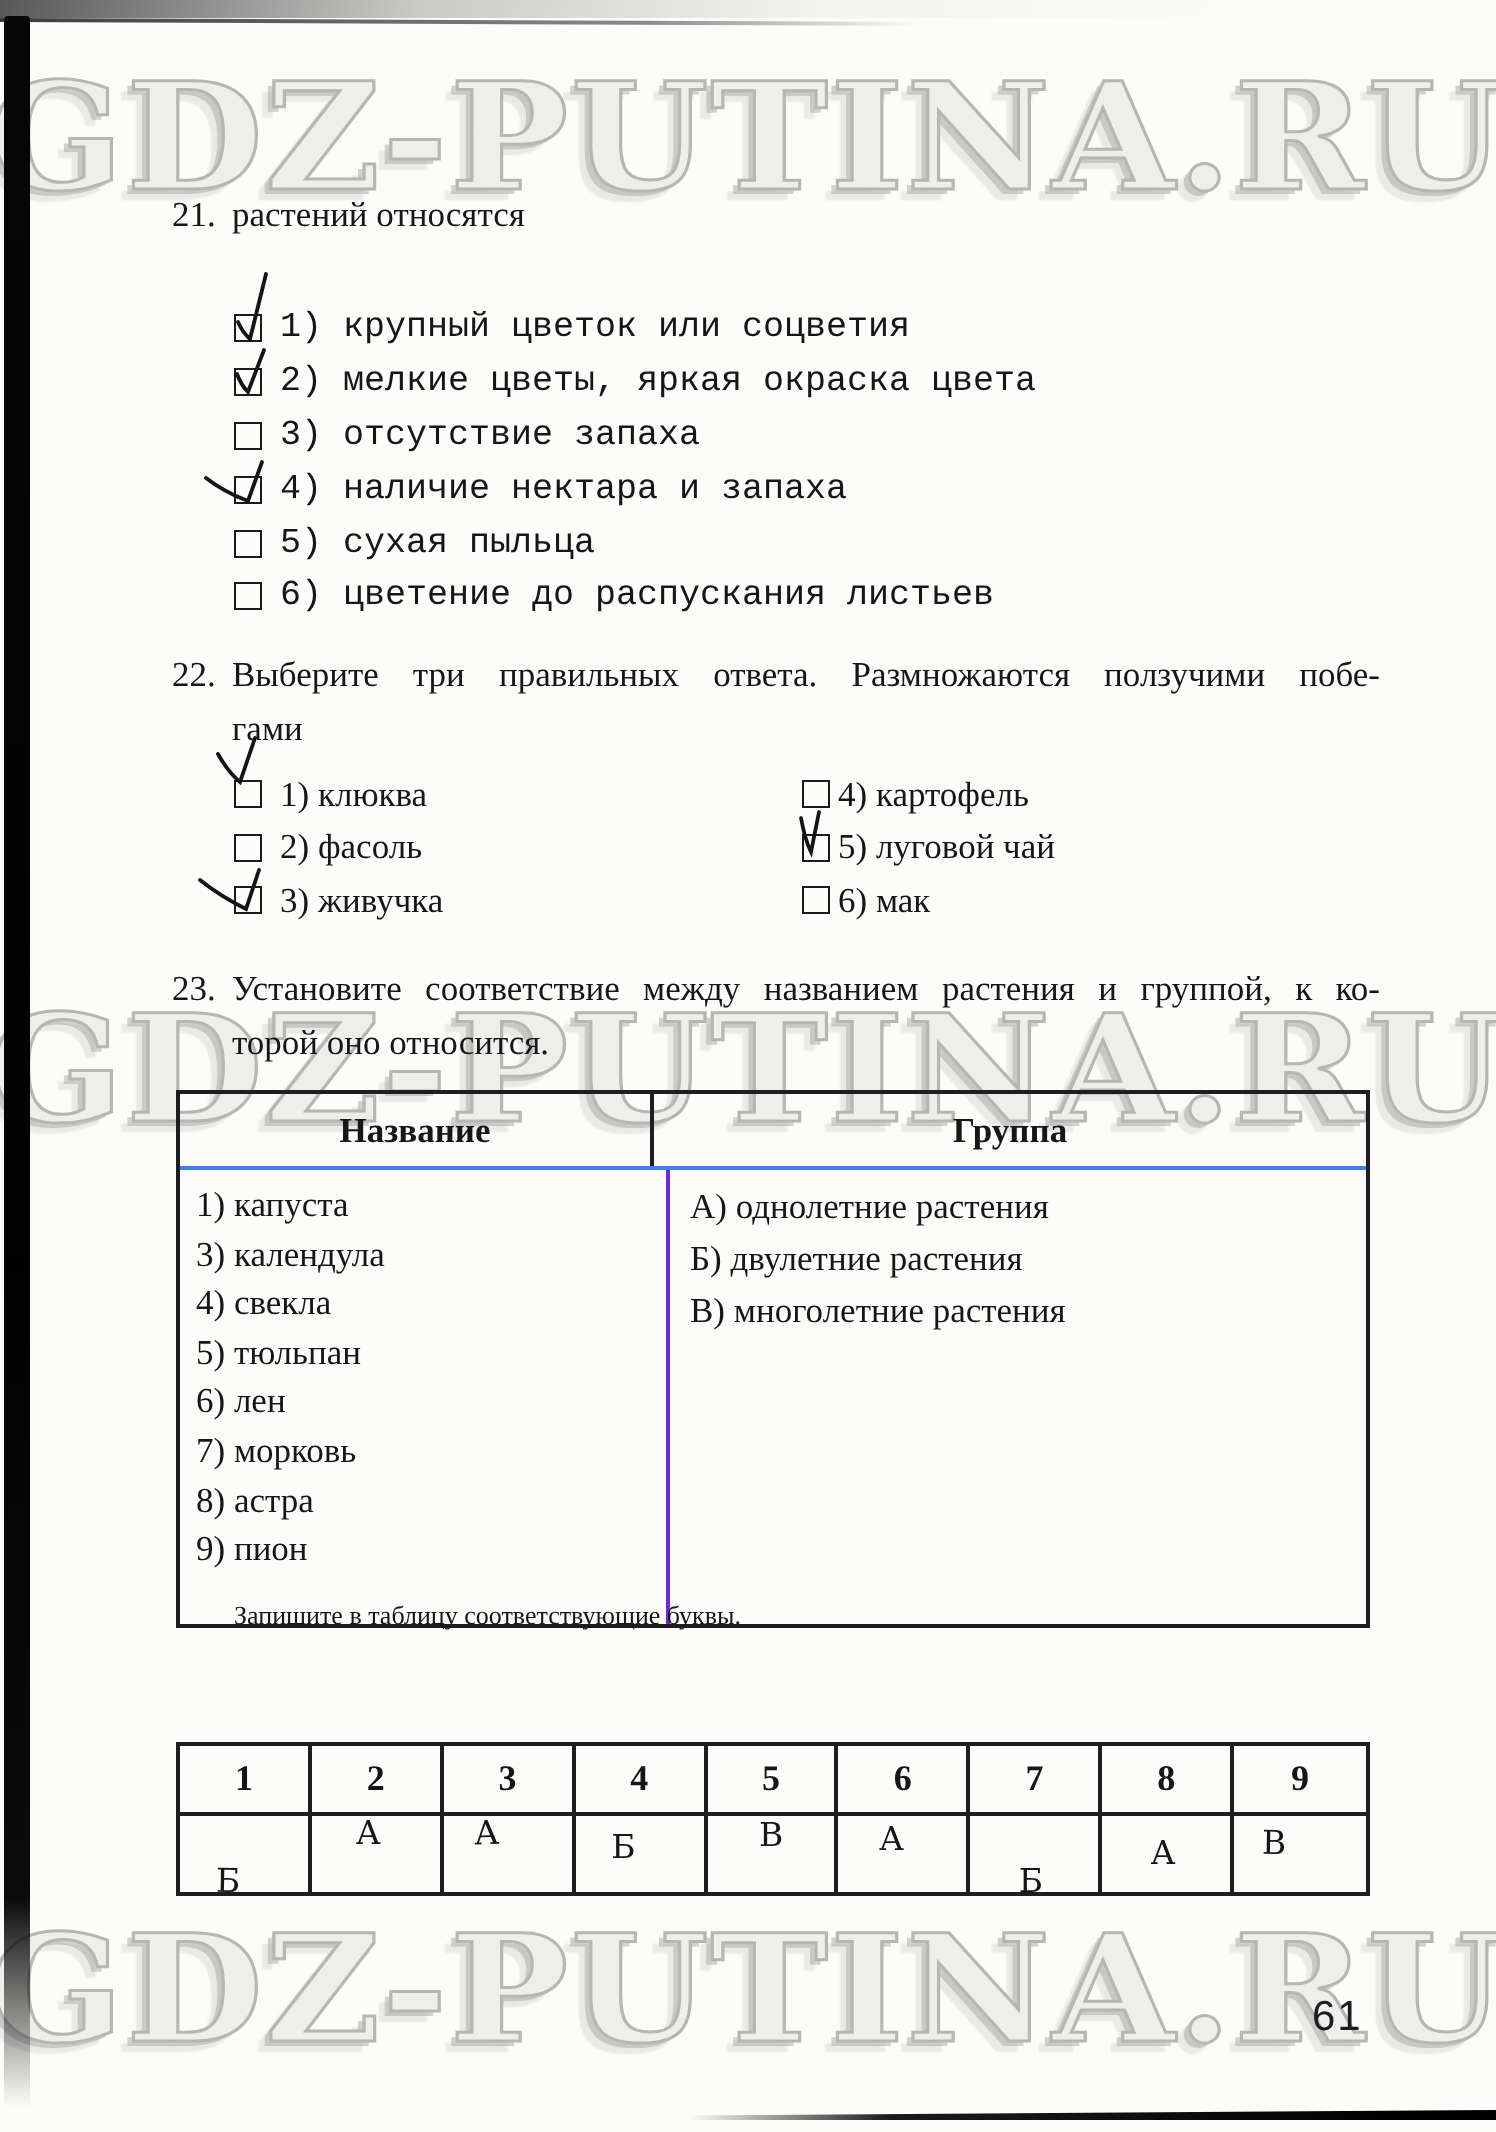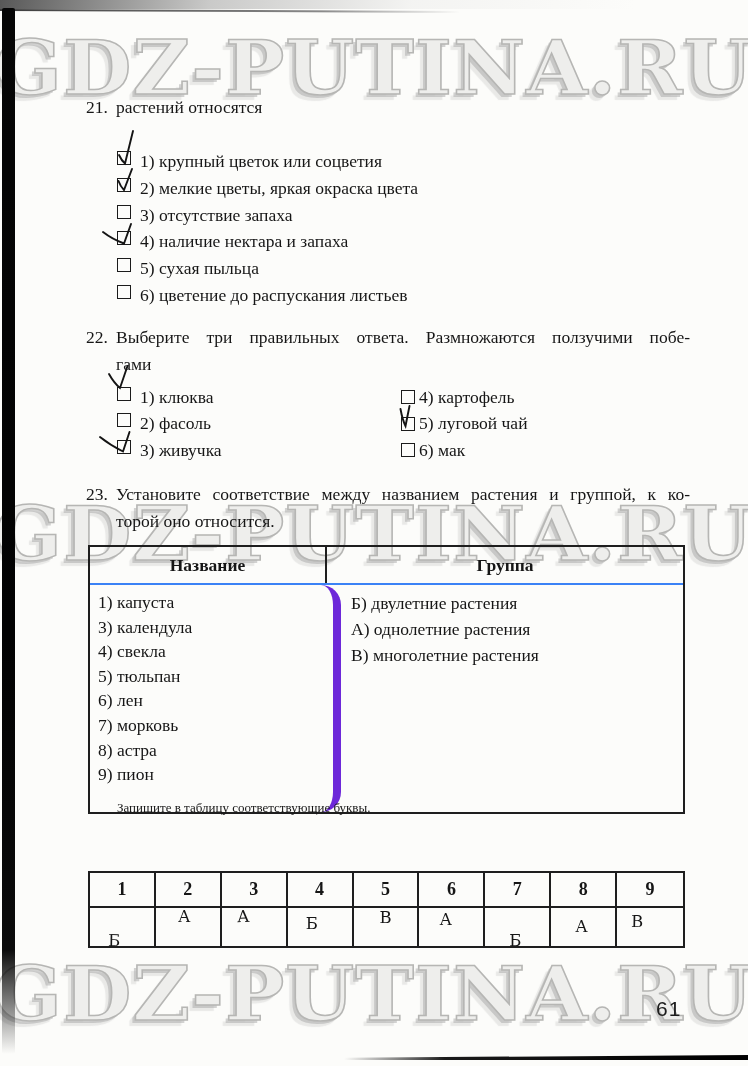--- a/index.html
+++ b/index.html
@@ -45,37 +45,37 @@
     display:grid;grid-template-columns:30px 1fr;
     font-size:17.5px;line-height:27px;
   }
   .q21{top:94px}.q22{top:324px}.q23{top:481px}
   .q-num{font-weight:400;}
   .q-text .l1{text-align:justify;text-align-last:justify;}
   
   .opts{position:absolute;left:117px;z-index:2;font-size:17.5px;}
   .opts21{top:151px;}
   .opts22{top:384px;width:572px;}
-  .opt{height:26.8px;display:flex;align-items:flex-start;gap:9px;}
+  .opt{height:26.8px;display:flex;align-items:center;gap:9px;font-family:Liberation Mono, monospace;}
   .row22{display:flex;height:26.6px;align-items:center;}
-  .col-l{width:284px;display:flex;gap:9px;}
+  .col-l{width:284px;display:flex;align-items:center;gap:9px;}
   .col-r{display:flex;align-items:center;gap:4px;}
   .cb{position:relative;width:12px;height:12px;border:1.7px solid #1b1b1b;flex:none;background:transparent;}
   .chk{position:absolute;left:-19px;top:-23px;width:50px;height:44px;overflow:visible;}
   .chk path{fill:none;stroke:#141414;stroke-width:1.9;stroke-linecap:round;}
   
   .match{
     position:absolute;left:88px;top:545px;width:593px;z-index:2;
     border:2px solid #1e1e1e;font-size:17.5px;background:transparent;
   }
   .match-head{display:flex;height:36px;border-bottom:2px solid #3b82f6;font-weight:700;}
   .mh1{width:235px;border-right:2px solid #1e1e1e;display:flex;align-items:center;justify-content:center;}
   .mh2{flex:1;display:flex;align-items:center;justify-content:center;}
   .match-body{display:flex;height:227px;}
-  .mb1{width:235px;border-right:8px solid #6d28d9;padding:5px 0 0 8px;line-height:24.6px;border-radius:20px;}
+  .mb1{width:235px;border-right:2px solid #6d28d9;padding:5px 0 0 8px;line-height:24.6px;}
   .mb2{flex:1;padding:5px 0 0 10px;line-height:26px;}
   
   .instruction{position:absolute;left:117px;top:800px;font-size:13px;z-index:2;}
   .ans{position:absolute;left:88px;top:871px;width:593px;z-index:2;border:2px solid #1e1e1e;}
   .ans-row{display:grid;grid-template-columns:repeat(9,1fr);}
   .ans-row .ac{border-right:2px solid #1e1e1e;}
   .ans-row .ac:last-child{border-right:none;}
   .ans-head{height:33px;border-bottom:2px solid #1e1e1e;}
   .ans-head .ac{display:flex;align-items:center;justify-content:center;font-weight:700;font-size:18px;}
   .ans-body{height:38px;}
@@ -239,22 +239,22 @@
         <div>1) капуста</div>
         <div>3) календула</div>
         <div>4) свекла</div>
         <div>5) тюльпан</div>
         <div>6) лен</div>
         <div>7) морковь</div>
         <div>8) астра</div>
         <div>9) пион</div>
       </div>
       <div class="mb2">
+        <div>А) однолетние растения</div>
         <div>Б) двулетние растения</div>
-        <div>А) однолетние растения</div>
         <div>В) многолетние растения</div>
       </div>
     </div>
   </div>
 
   <div class="instruction">Запишите в таблицу соответствующие буквы.</div>
 
   <div class="ans">
     <div class="ans-row ans-head">
       <div class="ac">1</div>

